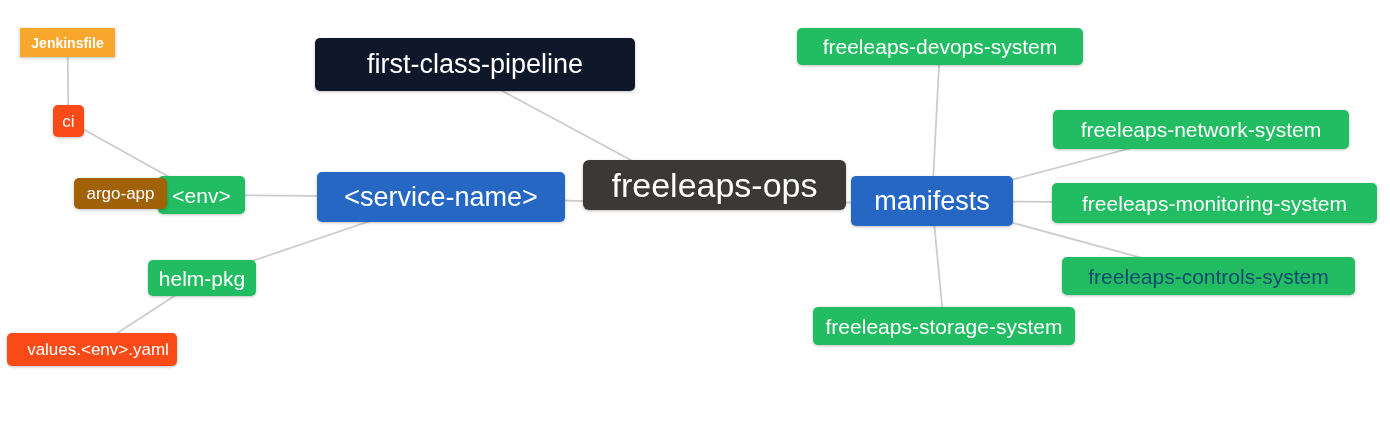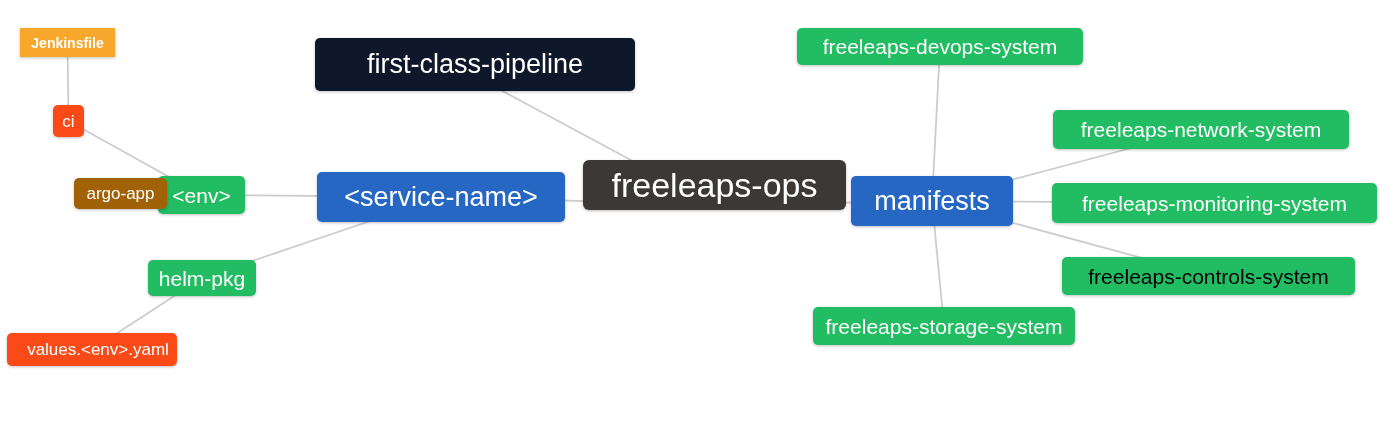--- a/index.html
+++ b/index.html
@@ -66,19 +66,19 @@
     </svg>
 <div class="node root" style="left: 583px; top: 160px; width: 263px; height: 50px; background: rgb(60, 56, 53); color: rgb(255, 255, 255);">freeleaps-ops</div>
     <div class="node level1" style="left: 315px; top: 38px; width: 320px; height: 53px; background: #0f172a; color: rgb(255, 255, 255);">first-class-pipeline</div>
     <div class="node level1" style="left: 317px; top: 172px; width: 248px; height: 50px; background: rgb(38, 103, 196); color: rgb(255, 255, 255);">&lt;service-name&gt;</div>
     <div class="node level1" style="left: 851px; top: 176px; width: 162px; height: 50px; background: rgb(38, 103, 196); color: rgb(255, 255, 255);">manifests</div>
     <div class="node level2" style="left: 158px; top: 176px; width: 87px; height: 38px; background: rgb(34, 189, 98); color: rgb(255, 255, 255);">&lt;env&gt;</div>
     <div class="node level2" style="left: 148px; top: 260px; width: 108px; height: 36px; background: rgb(34, 189, 98); color: rgb(255, 255, 255);">helm-pkg</div>
     <div class="node level2" style="left: 797px; top: 28px; width: 286px; height: 37px; background: rgb(34, 189, 98); color: rgb(255, 255, 255);">freeleaps-devops-system</div>
     <div class="node level2" style="left: 1053px; top: 110px; width: 296px; height: 39px; background: rgb(34, 189, 98); color: rgb(255, 255, 255);">freeleaps-network-system</div>
     <div class="node level2" style="left: 1052px; top: 183px; width: 325px; height: 40px; background: rgb(34, 189, 98); color: rgb(255, 255, 255);">freeleaps-monitoring-system</div>
-    <div class="node level2" style="left: 1062px; top: 257px; width: 293px; height: 38px; background: rgb(34, 189, 98); color: #000000;">freeleaps-controls-system</div>
+    <div class="node level2" style="left: 1062px; top: 257px; width: 293px; height: 38px; background: rgb(34, 189, 98); color: #0c4a6e;">freeleaps-controls-system</div>
     <div class="node level2" style="left: 813px; top: 307px; width: 262px; height: 38px; background: rgb(34, 189, 98); color: rgb(255, 255, 255);">freeleaps-storage-system</div>
     <div class="node level3" style="left: 53px; top: 105px; width: 31px; height: 32px; background: rgb(250, 74, 24); color: rgb(255, 255, 255);">ci</div>
     <div class="node level3" style="left: 30px; top: 178px; width: 93px; height: 31px; background: #a16207; color: rgb(255, 255, 255); margin-left: 44px;">argo-app</div>
     <div class="node level3" style="left: 7px; top: 333px; width: 170px; height: 33px; background: rgb(250, 74, 24); color: rgb(255, 255, 255); padding-left: 12px;">values.&lt;env&gt;.yaml</div>
     <div class="node level4" style="left: 20px; top: 28px; width: 95px; height: 29px; background: rgb(248, 167, 45); color: rgb(255, 255, 255);">Jenkinsfile</div>
   </div>
 
 </body></html>

